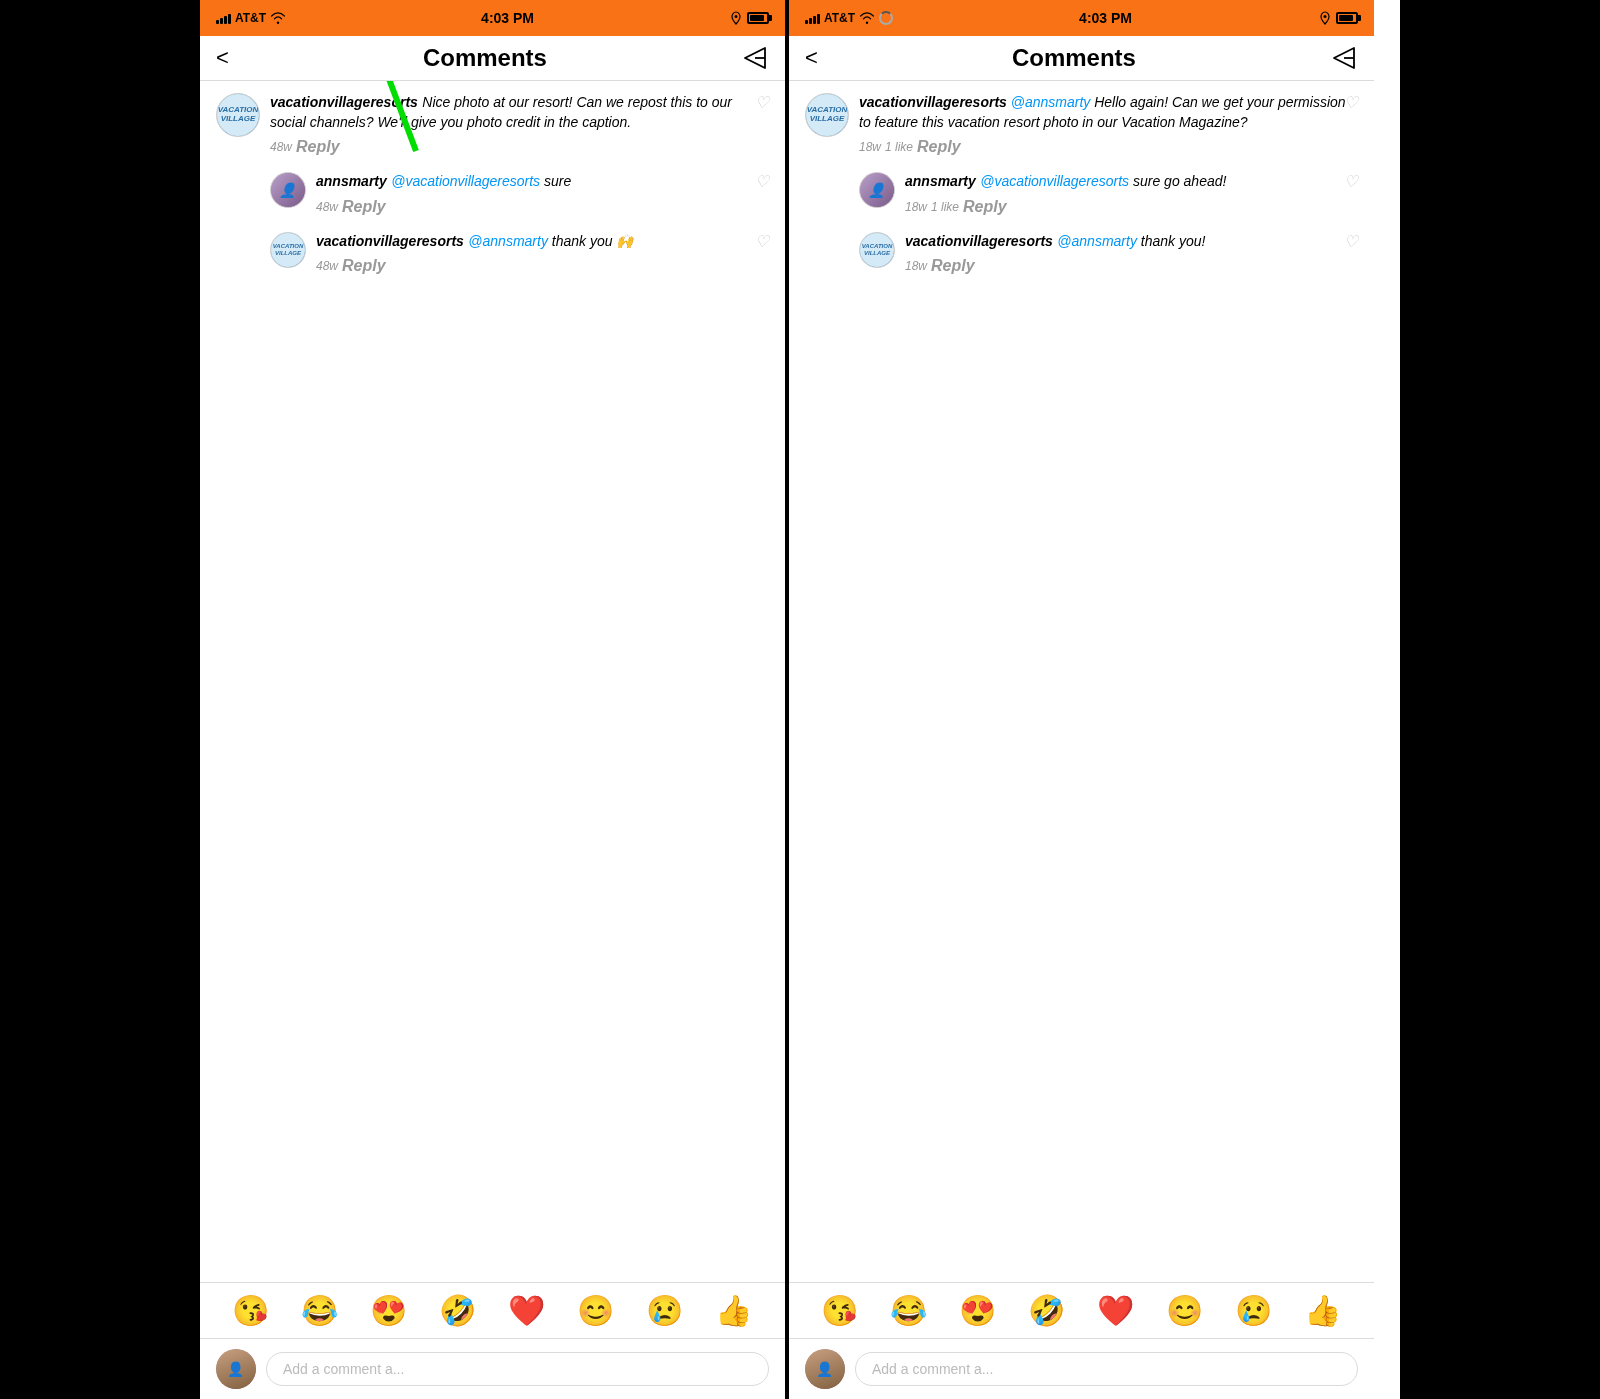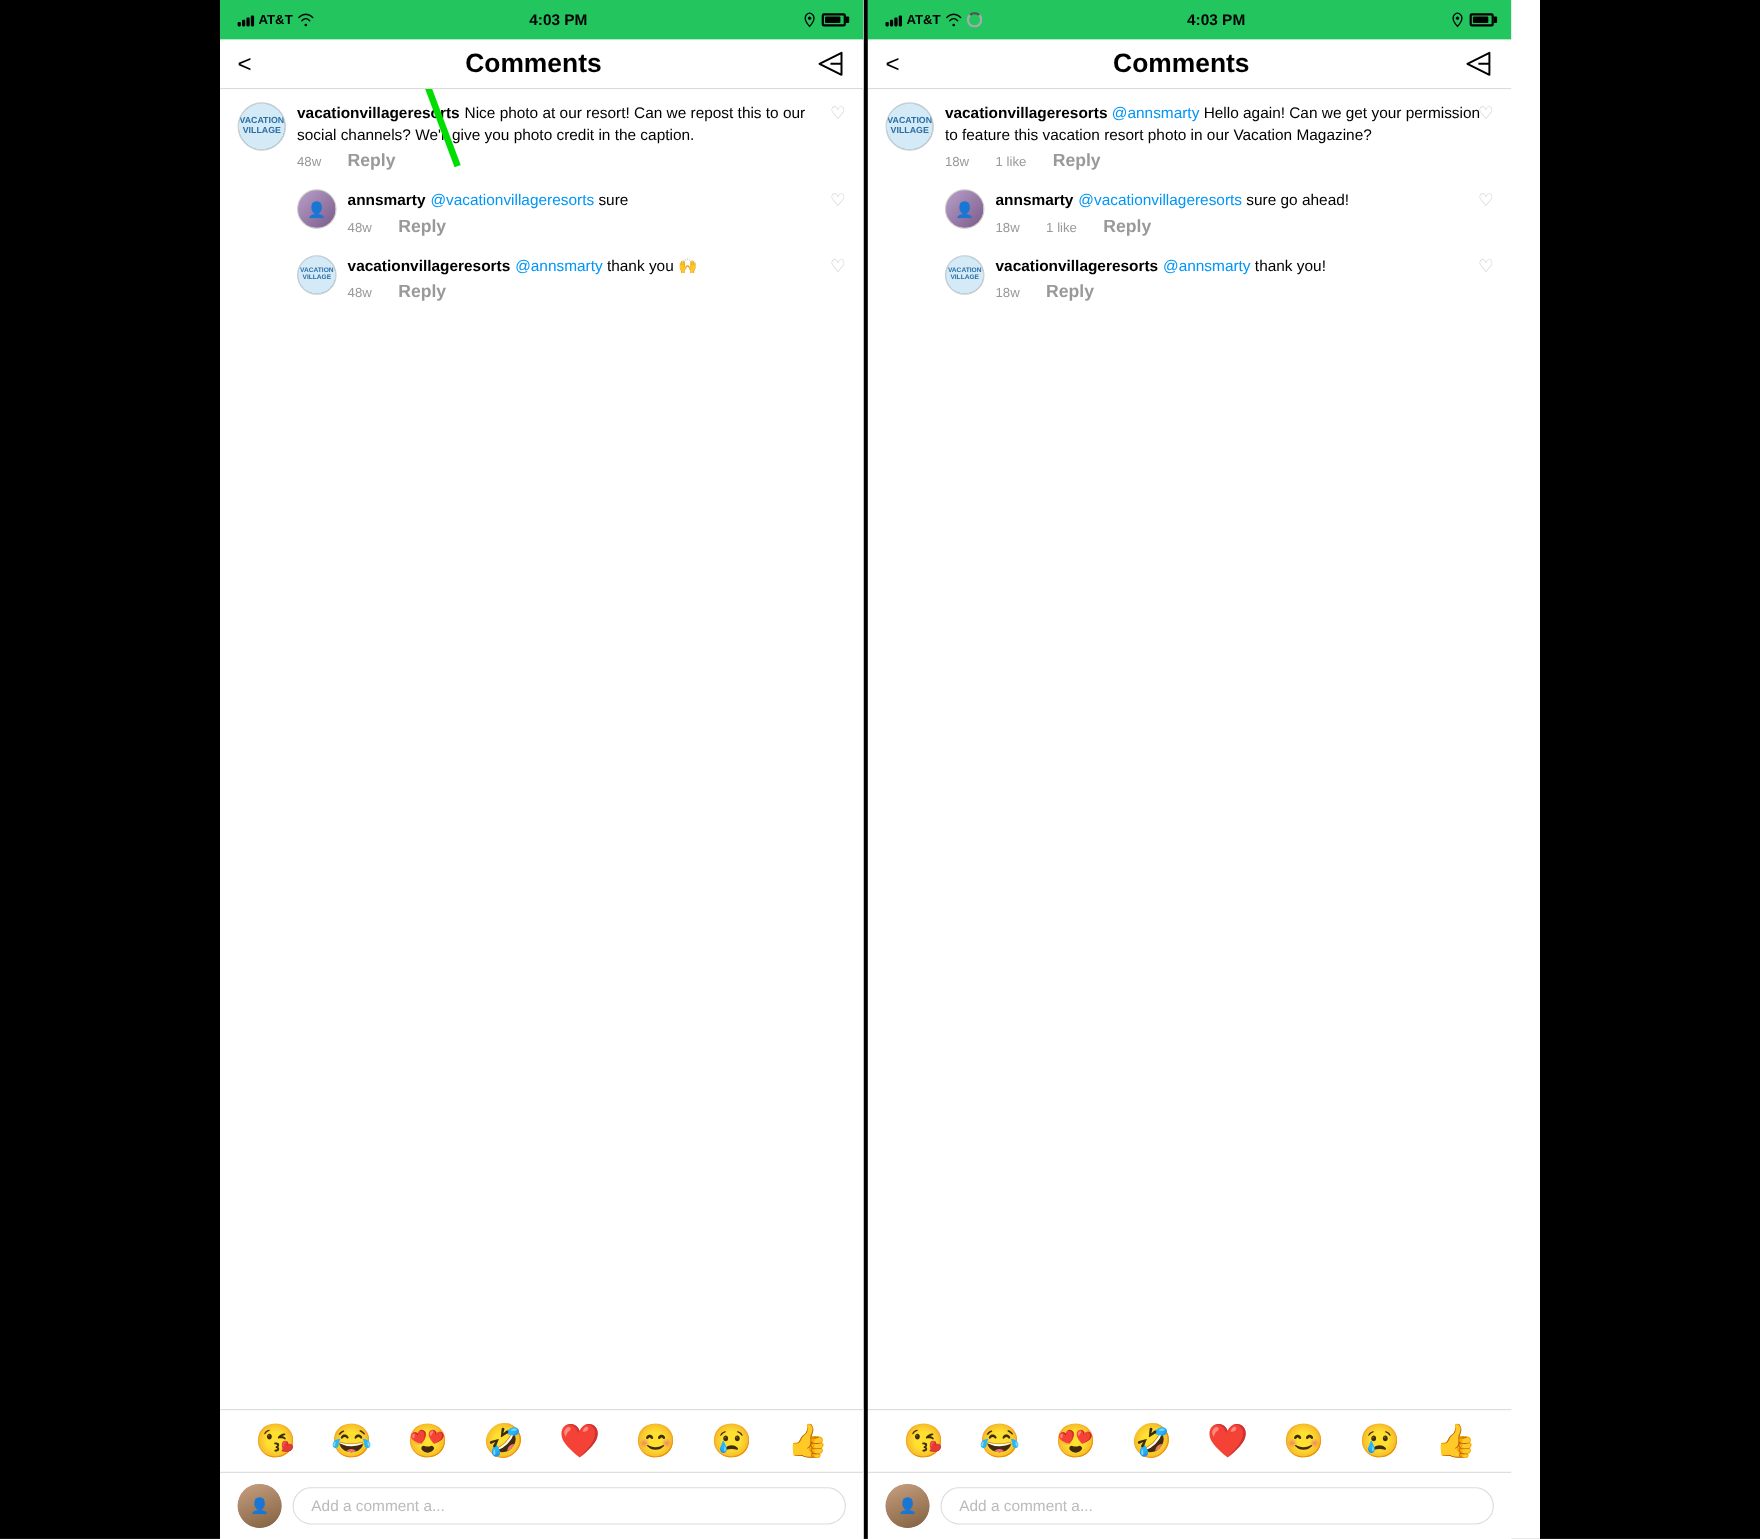--- a/index.html
+++ b/index.html
@@ -32,21 +32,21 @@
       width: 4px;
       background: #000;
       flex-shrink: 0;
     }
     
     .status-bar {
       display: flex;
       justify-content: space-between;
       align-items: center;
       padding: 6px 16px;
-      background: #22c55e;
+      background: #f97316;
       font-size: 13px;
       font-weight: 600;
       height: 36px;
       gap: 32px;
     }
     .status-left {
       display: flex;
       align-items: center;
       gap: 4px;
       font-size: 12px;
@@ -117,20 +117,21 @@
     .nav-title {
       font-size: 24px;
       font-weight: 700;
       color: #000;
     }
     
     .comments-container {
       flex: 1;
       overflow-y: auto;
       padding: 12px 16px;
+      font-style: italic;
     }
     .comment-item {
       display: flex;
       margin-bottom: 16px;
       position: relative;
     }
     .comment-avatar {
       width: 44px;
       height: 44px;
       border-radius: 50%;
@@ -168,21 +169,21 @@
       font-size: 14px;
       text-align: center;
     }
     .comment-text {
       font-size: 14px;
       color: #000;
       line-height: 1.4;
     }
     .comment-meta {
       display: flex;
-      gap: 24px;
+      gap: 4px;
       margin-top: 6px;
       align-items: center;
     }
     .comment-time {
       font-size: 12px;
       color: #999;
     }
     .comment-likes {
       font-size: 12px;
       color: #999;

